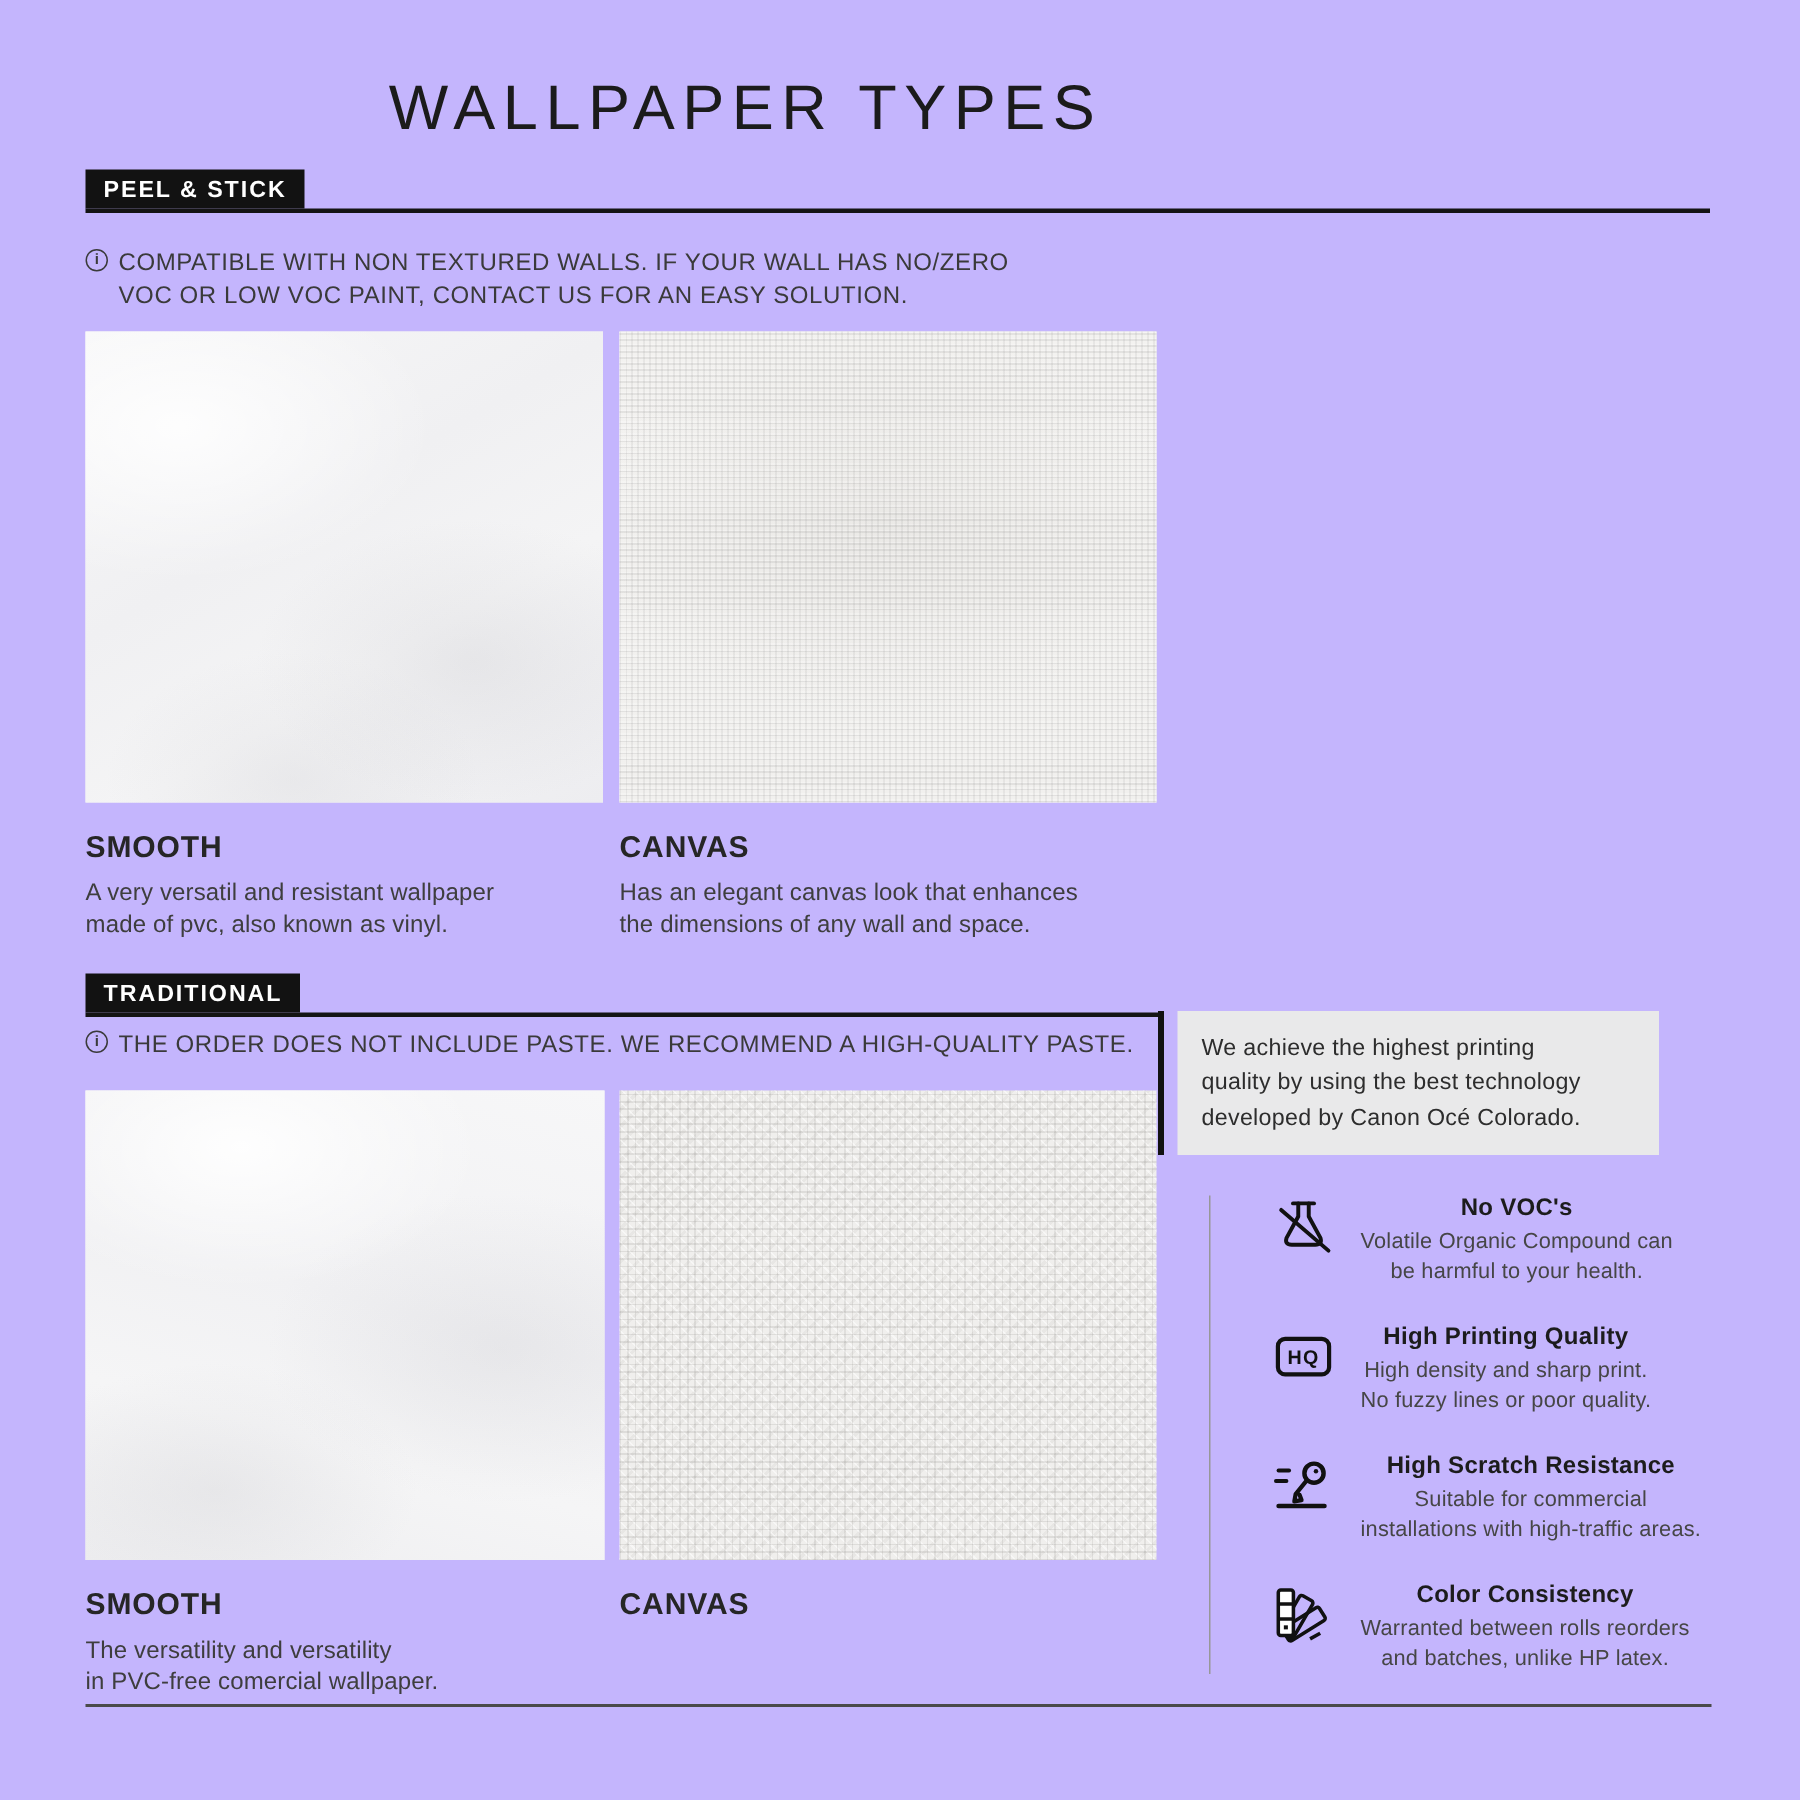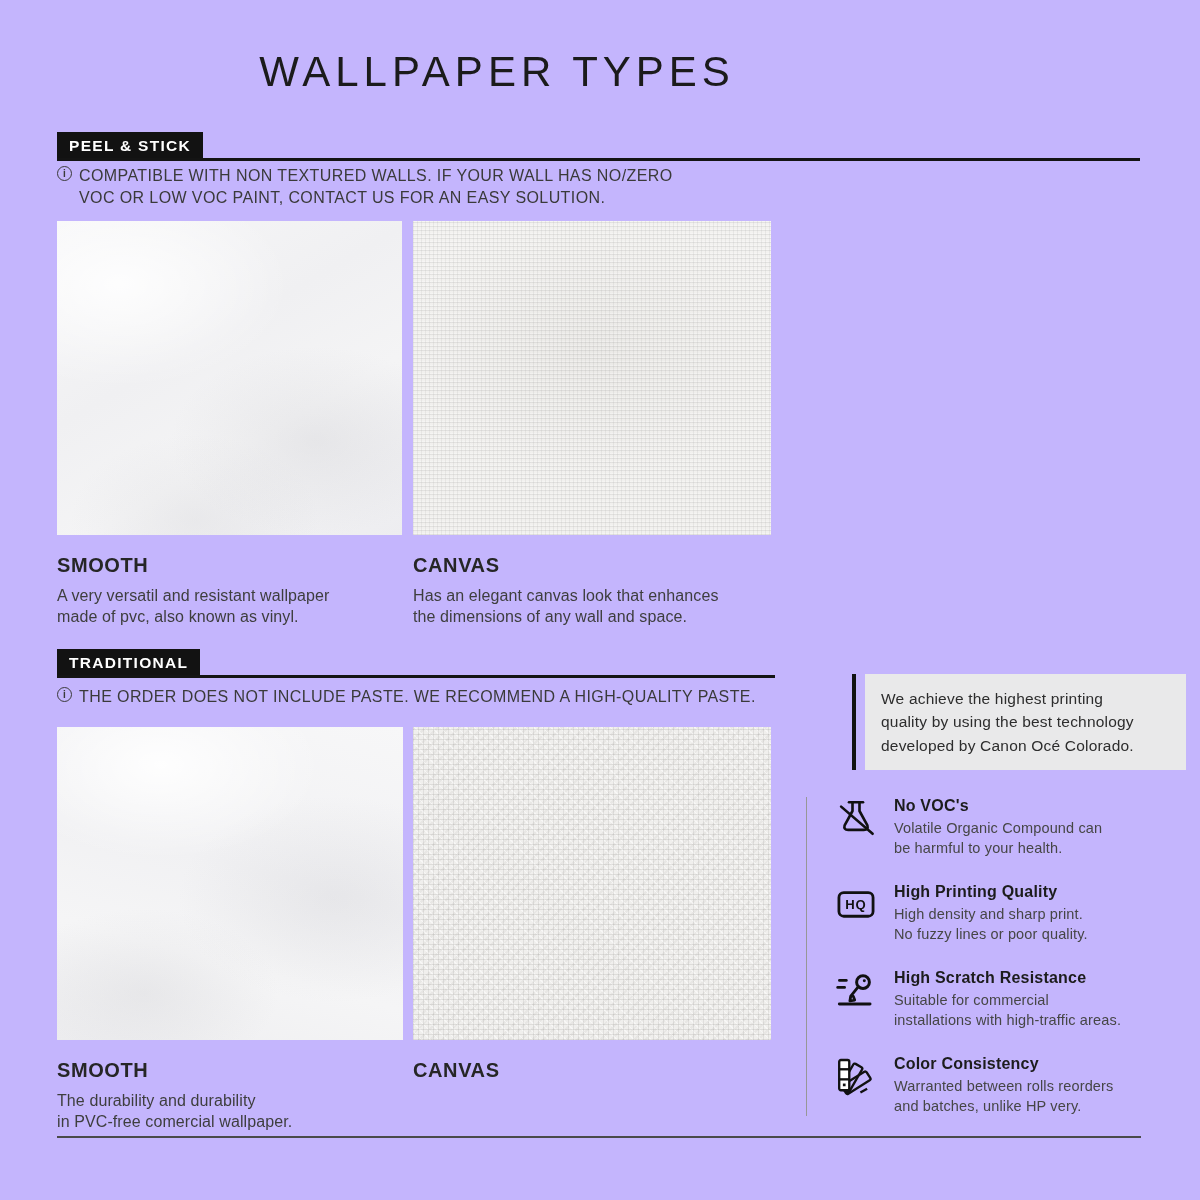--- a/index.html
+++ b/index.html
@@ -5,21 +5,21 @@
   html,body{margin:0;padding:0;background:#ffffff;}
   body{font-family:"Liberation Sans", sans-serif; color:#222;}
   .canvas{position:relative;width:1200px;height:1200px;background:#c4b5fd;overflow:hidden;}
 
   
   .page-title{position:absolute;top:48px;left:57px;width:880px;text-align:center;
     font-size:42px;font-weight:500;letter-spacing:5px;color:#1b1b1b;}
 
   
   .section-header{position:absolute;left:57px;border-bottom:3px solid #141414;display:flex;align-items:flex-end;}
-  .section-header.peel{top:132px;width:1083px;align-items:flex-end;}
+  .section-header.peel{top:113px;width:1083px;align-items:flex-end;}
   .section-header.traditional{top:649px;width:718px;}
   .section-tag{background:#121212;color:#ffffff;font-size:15.5px;font-weight:700;
     letter-spacing:1.3px;padding:5px 12px 4px 12px;line-height:1.1;}
 
   
   .info-note{position:absolute;left:57px;display:flex;gap:7px;align-items:flex-start;}
   .info-note.first{top:165px;width:700px;}
   .info-note.second{top:686px;width:740px;}
   .info-icon{flex:0 0 auto;width:15px;height:15px;border:1.4px solid #3a3a3a;border-radius:50%;
     display:flex;align-items:center;justify-content:center;font-size:10px;font-weight:700;color:#3a3a3a;
@@ -71,27 +71,27 @@
       repeating-linear-gradient(45deg, rgba(255,255,255,.5) 0 1px, rgba(255,255,255,0) 1px 6px),
       repeating-linear-gradient(-45deg, rgba(150,148,144,.09) 0 2px, rgba(255,255,255,0) 2px 8px);
   }
 
   .swatch-name{font-size:20px;font-weight:600;letter-spacing:.6px;color:#262626;margin:19px 0 8px 0;}
   .swatch-card.fabric .swatch-name{font-size:21px;letter-spacing:1.6px;font-weight:600;}
   .swatch-desc{font-size:16px;color:#3e3e3e;line-height:1.33;letter-spacing:.1px;}
   .swatch-card.fabric .swatch-desc{font-size:16.5px;letter-spacing:.35px;color:#434343;}
 
   
-  .quote-wrap{position:absolute;top:674px;left:852px;width:334px;display:flex;gap:9px;align-items:stretch;}
+  .quote-wrap{position:absolute;top:674px;left:772px;width:334px;display:flex;gap:9px;align-items:stretch;}
   .quote-bar{flex:0 0 4px;background:#111;}
   .quote-box{flex:1;background:#e9e9ea;padding:13px 16px;box-sizing:border-box;}
   .quote-text{font-size:15.5px;line-height:1.5;color:#2d2d2d;letter-spacing:.2px;}
 
   .features{position:absolute;top:797px;left:806px;width:340px;border-left:1px solid #979797;
-    padding-left:28px;box-sizing:border-box;}
+    padding-left:41px;box-sizing:border-box;text-align:center;}
   .feature{display:flex;gap:17px;align-items:flex-start;margin-bottom:25px;}
   .feature:last-child{margin-bottom:0;}
   .feature-icon{flex:0 0 42px;width:42px;height:42px;}
   .feature-icon svg{width:42px;height:42px;display:block;}
   .feature-title{font-size:16px;font-weight:700;color:#1c1c1c;letter-spacing:.2px;margin-bottom:3px;}
   .feature-desc{font-size:14.5px;color:#464646;line-height:1.38;letter-spacing:.15px;}
 
   .bottom-rule{position:absolute;top:1136px;left:57px;width:1084px;border-top:2px solid #4a4a4a;}
 </style>
 </head>
@@ -139,21 +139,21 @@
   <div class="info-note second">
     <span class="info-icon">i</span>
     <span class="info-text">THE ORDER DOES NOT INCLUDE PASTE. WE RECOMMEND A HIGH-QUALITY PASTE.</span>
   </div>
 
   <div class="swatch-row row2">
     <div class="swatch-card">
       <div class="texture tex-smooth alt"></div>
       <div class="swatch-name">SMOOTH</div>
       <div class="swatch-desc">
-        <span>The durability and durability</span><br>
+        <span>The versatility and versatility</span><br>
         <span>in PVC-free comercial wallpaper.</span>
       </div>
     </div>
     <div class="swatch-card">
       <div class="texture tex-canvas-rough"></div>
       <div class="swatch-name">CANVAS</div>
     </div>
   </div>
 
   <div class="quote-wrap">
@@ -238,21 +238,21 @@
             <line x1="5" y1="17" x2="17" y2="17"></line>
             <line x1="5" y1="29" x2="17" y2="29"></line>
             <rect x="9.4" y="34" width="3.2" height="3.2" fill="#111" stroke="none"></rect>
           </g>
         </svg>
       </span>
       <span>
         <div class="feature-title">Color Consistency</div>
         <div class="feature-desc">
           <span>Warranted between rolls reorders</span><br>
-          <span>and batches, unlike HP very.</span>
+          <span>and batches, unlike HP latex.</span>
         </div>
       </span>
     </div>
 
   </div>
 
   <div class="bottom-rule"></div>
 
 </div>
 

